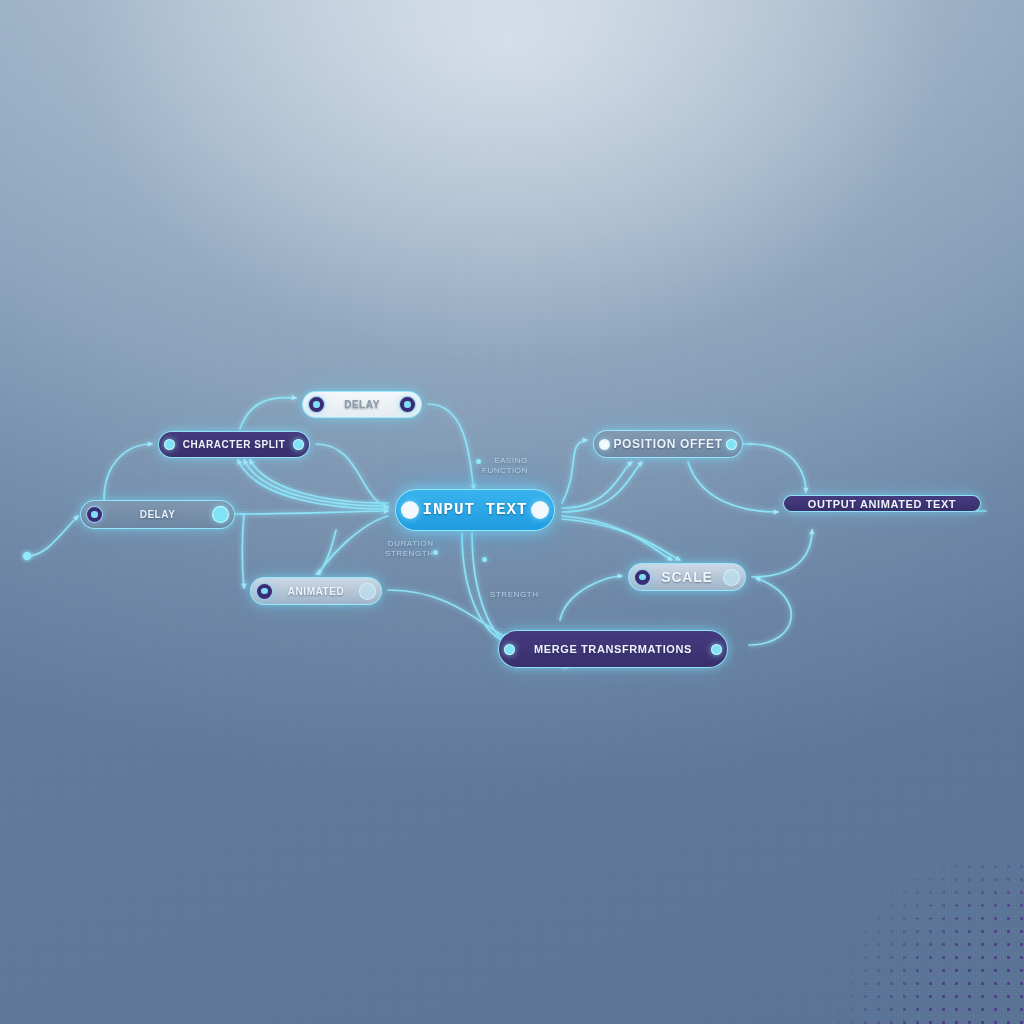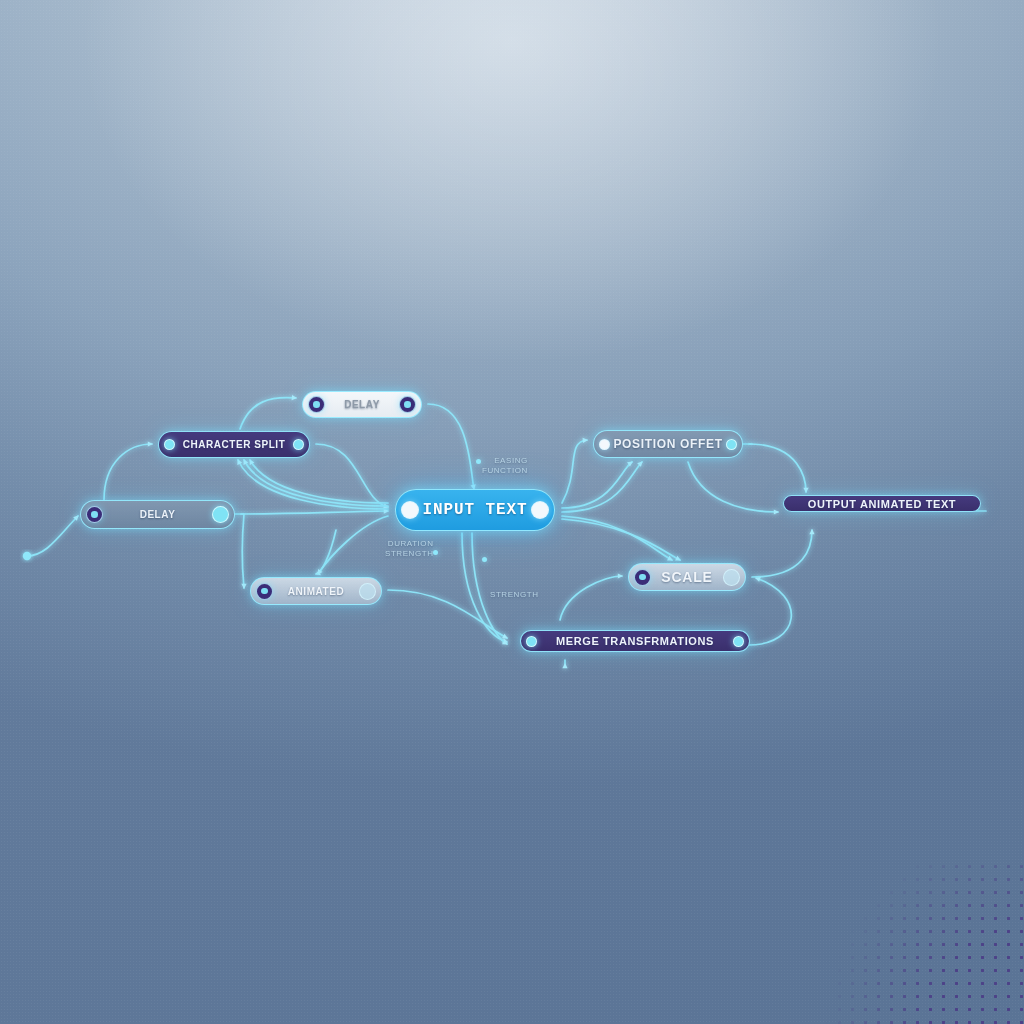--- a/index.html
+++ b/index.html
@@ -193,21 +193,21 @@
       <div class="node n-slate" style="left: 593px; top: 430px; width: 150px; height: 28px;">
         <span class="port p-white" style="width: 11px; height: 11px; top: calc(50% - 5.5px); left: 5px;"></span>
         <span class="port p-cyan" style="width: 11px; height: 11px; top: calc(50% - 5.5px); right: 5px;"></span>
         <span class="lbl" style="font-size: 12px;">POSITION OFFET</span>
       </div>
       <div class="node n-glass" style="left: 628px; top: 563px; width: 118px; height: 28px;">
         <span class="port p-ring" style="width: 17px; height: 17px; top: calc(50% - 8.5px); left: 5px;"></span>
         <span class="port p-faint" style="width: 17px; height: 17px; top: calc(50% - 8.5px); right: 5px;"></span>
         <span class="lbl" style="font-size: 14px;">SCALE</span>
       </div>
-      <div class="node n-dark" style="left: 520px; top: 630px; width: 230px; height: 22px;">
+      <div class="node n-dark" style="left: 498px; top: 630px; width: 230px; height: 38px;">
         <span class="port p-cyan" style="width: 11px; height: 11px; top: calc(50% - 5.5px); left: 5px;"></span>
         <span class="port p-cyan" style="width: 11px; height: 11px; top: calc(50% - 5.5px); right: 5px;"></span>
         <span class="lbl" style="font-size: 11px;">MERGE TRANSFRMATIONS</span>
       </div>
       <div class="node n-dark" style="left: 783px; top: 495px; width: 198px; height: 17px;">
         <span class="lbl" style="font-size: 11px;">OUTPUT ANIMATED TEXT</span>
       </div>
     </div>
   <div id="label-layer">
       <div class="flabel" style="left: 482px; top: 456px; white-space: pre;">EASING

